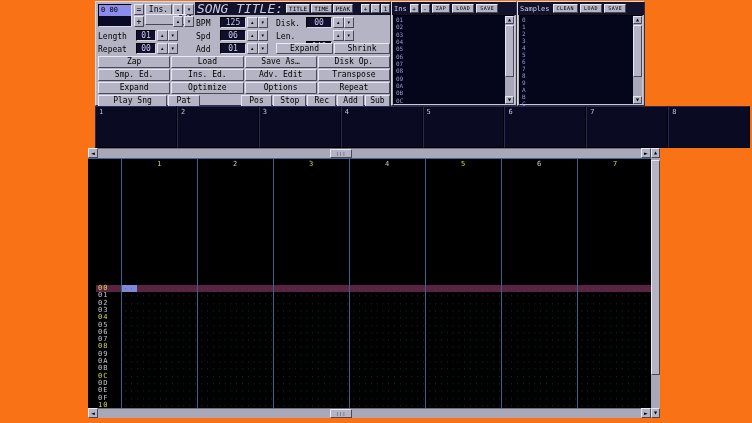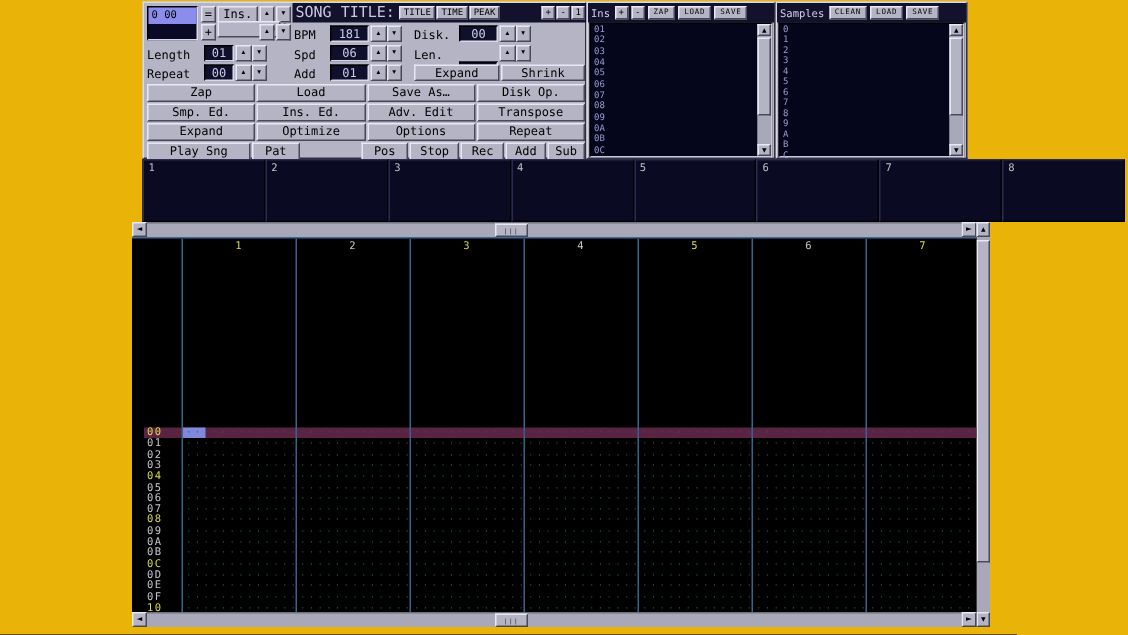--- a/index.html
+++ b/index.html
@@ -1,17 +1,17 @@
 <!DOCTYPE html>
 <html><head>
 <meta charset="utf-8">
 <style>
   *{margin:0;padding:0;box-sizing:border-box;}
   html,body{background:#000;}
-  #screen{position:relative;width:752px;height:423px;background:#eab308;overflow:hidden;
+  #screen{position:relative;width:752px;height:423px;background:#f97316;overflow:hidden;
           font-family:"DejaVu Sans Mono",monospace;}
   .panel{position:absolute;background:#b4b4c4;border:1px solid;border-color:#d8d8e8 #303040 #303040 #d8d8e8;}
   .bev{background:#b4b4c4;border:1px solid;border-color:#e8e8f4 #484858 #484858 #e8e8f4;
        color:#000;display:flex;align-items:center;justify-content:center;line-height:1;white-space:nowrap;cursor:default;}
   .btn{position:absolute;font-size:8px;}
   .lbl{position:absolute;font-size:8px;color:#000;line-height:1;white-space:nowrap;}
   .val{position:absolute;background:#10102c;color:#c8c8e8;font-size:8px;line-height:1;
        display:flex;align-items:center;justify-content:center;border:1px solid;border-color:#000 #d8d8e8 #d8d8e8 #000;}
   .spin{position:absolute;width:21px;height:11px;display:flex;}
   .sbtn{flex:1;font-size:5px;font-family:"DejaVu Sans",sans-serif;}
@@ -25,21 +25,21 @@
   #btn-eq{left:38px;top:2px;width:10px;height:11px;}
   #btn-ins{left:49px;top:2px;width:27px;height:11px;}
   #btn-oup{left:77px;top:2px;width:10px;height:11px;font-size:5px;}
   #btn-odn{left:88px;top:2px;width:10px;height:11px;font-size:5px;}
   #btn-oplus{left:38px;top:14px;width:10px;height:11px;}
   #btn-del{left:49px;top:12px;width:27px;height:11px;padding-left:40px;}
   #btn-oup2{left:77px;top:14px;width:10px;height:11px;font-size:5px;}
   #btn-odn2{left:88px;top:14px;width:10px;height:11px;font-size:5px;}
   #title-strip{position:absolute;left:99px;top:0;width:197px;height:13px;background:#12122c;
                display:flex;align-items:center;padding:0 2px;gap:3px;}
-  #title-label{font-size:10px;color:#c8c8e0;}
+  #title-label{font-size:13px;color:#c8c8e0;font-style:italic;}
   #title-toggles{display:flex;gap:1px;}
   .tgl{height:9px;padding:0 2px;font-size:6px;}
   #title-minis{margin-left:auto;display:flex;gap:1px;}
   .mini{width:9px;height:9px;font-size:6px;}
   #f-length-l{left:2px;top:31px;}   #f-length-v{left:40px;top:28px;width:20px;height:11px;} #f-length-s{left:61px;top:28px;}
   #f-repeat-l{left:2px;top:44px;}   #f-repeat-v{left:40px;top:41px;width:20px;height:11px;} #f-repeat-s{left:61px;top:41px;}
   #f-bpm-l{left:100px;top:18px;}    #f-bpm-v{left:124px;top:15px;width:26px;height:11px;}   #f-bpm-s{left:151px;top:15px;}
   #f-spd-l{left:100px;top:31px;}    #f-spd-v{left:124px;top:28px;width:26px;height:11px;}   #f-spd-s{left:151px;top:28px;}
   #f-add-l{left:100px;top:44px;}    #f-add-v{left:124px;top:41px;width:26px;height:11px;}   #f-add-s{left:151px;top:41px;}
   #f-patn-l{left:180px;top:18px;}   #f-patn-v{left:210px;top:15px;width:26px;height:11px;}  #f-patn-s{left:237px;top:15px;}
@@ -139,21 +139,21 @@
       </div>
 
     <span class="lbl" id="f-repeat-l">Repeat</span>
     <div class="val" id="f-repeat-v">00</div>
     <div class="spin" id="f-repeat-s">
         <div class="sbtn bev">▴</div>
         <div class="sbtn bev">▾</div>
       </div>
 
     <span class="lbl" id="f-bpm-l">BPM</span>
-    <div class="val" id="f-bpm-v">181</div>
+    <div class="val" id="f-bpm-v">125</div>
     <div class="spin" id="f-bpm-s">
         <div class="sbtn bev">▴</div>
         <div class="sbtn bev">▾</div>
       </div>
 
     <span class="lbl" id="f-spd-l">Spd</span>
     <div class="val" id="f-spd-v">06</div>
     <div class="spin" id="f-spd-s">
         <div class="sbtn bev">▴</div>
         <div class="sbtn bev">▾</div>

